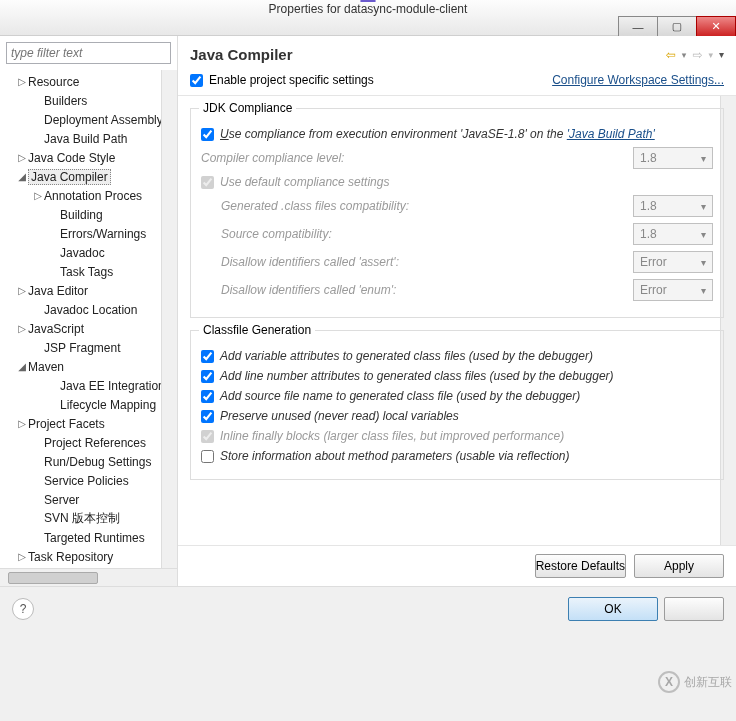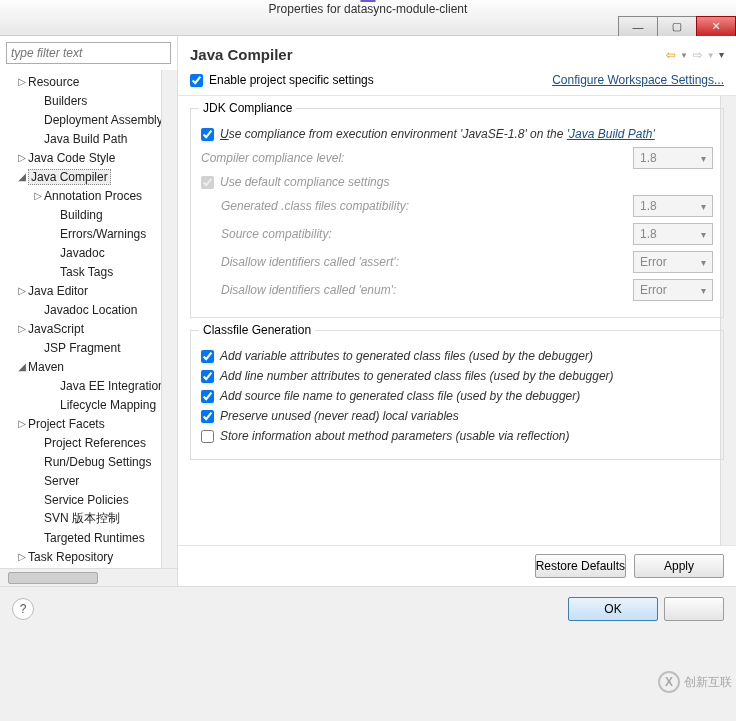--- a/index.html
+++ b/index.html
@@ -169,25 +169,25 @@
         <div class="tree-item ind2">
           <span class="tw"></span>
           <span class="lbl">Project References</span>
         </div>
         <div class="tree-item ind2">
           <span class="tw"></span>
           <span class="lbl">Run/Debug Settings</span>
         </div>
         <div class="tree-item ind2">
           <span class="tw"></span>
+          <span class="lbl">Service Policies</span>
+        </div>
+        <div class="tree-item ind2">
+          <span class="tw"></span>
           <span class="lbl">Server</span>
-        </div>
-        <div class="tree-item ind2">
-          <span class="tw"></span>
-          <span class="lbl">Service Policies</span>
         </div>
         <div class="tree-item ind2">
           <span class="tw"></span>
           <span class="lbl">SVN 版本控制</span>
         </div>
         <div class="tree-item ind2">
           <span class="tw"></span>
           <span class="lbl">Targeted Runtimes</span>
         </div>
         <div class="tree-item ind1">
@@ -286,20 +286,24 @@
             <span class="txt">Add line number attributes to generated class files (used by the debugger)</span>
           </div>
         <div class="row">
             <input type="checkbox" class="cb" checked="" style="">
             <span class="txt">Add source file name to generated class file (used by the debugger)</span>
           </div>
         <div class="row">
             <input type="checkbox" class="cb" checked="" style="">
             <span class="txt">Preserve unused (never read) local variables</span>
           </div>
+        <div class="row disabled">
+            <input type="checkbox" class="cb" checked="" disabled="" style="">
+            <span class="txt">Inline finally blocks (larger class files, but improved performance)</span>
+          </div>
         <div class="row">
             <input type="checkbox" class="cb" style="">
             <span class="txt">Store information about method parameters (usable via reflection)</span>
           </div>
       </div>
     </div>
 
     <div class="btnrow1">
       <button class="btn">Restore Defaults</button>
       <button class="btn">Apply</button>

